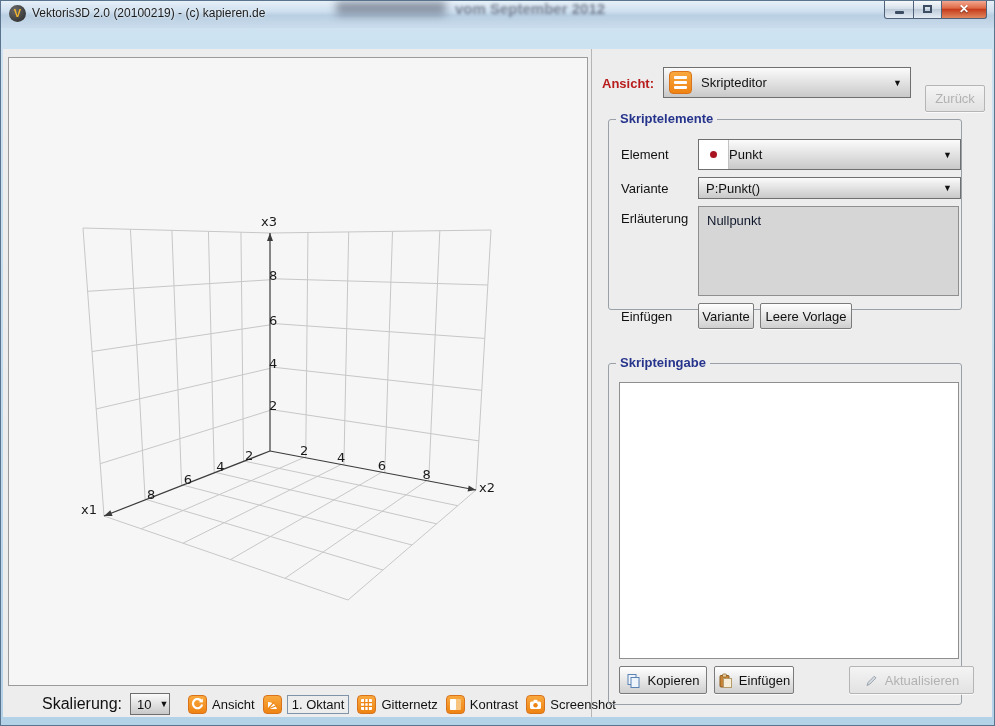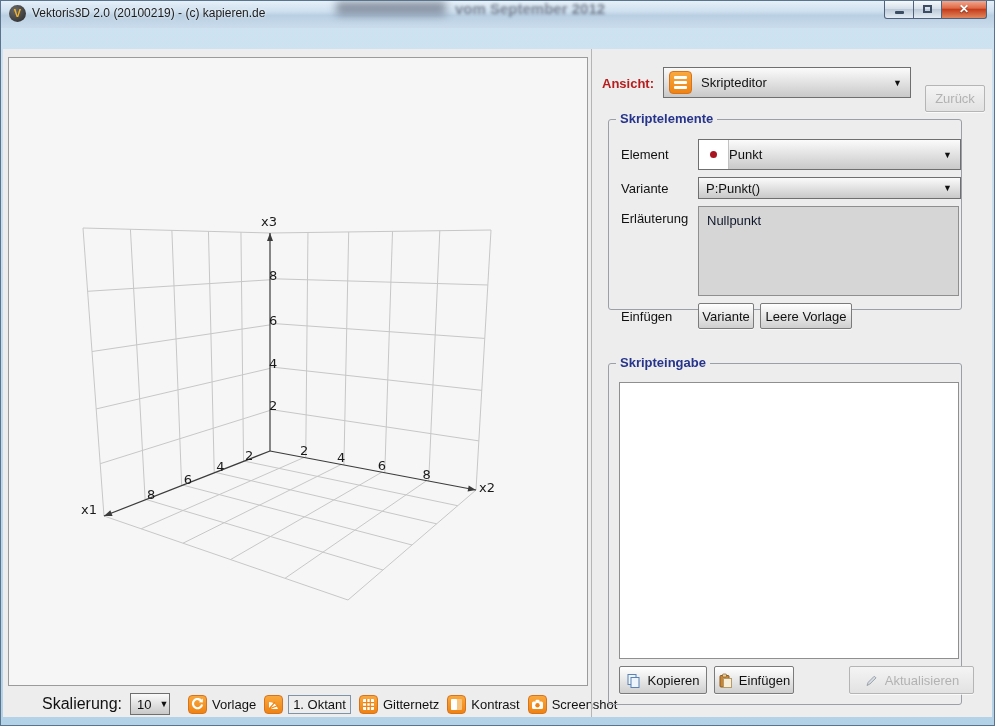--- a/index.html
+++ b/index.html
@@ -194,21 +194,21 @@
         <span>10</span>
         <span class="arrow">▼</span>
       </div>
       <div class="tool" style="margin-left:10px;">
         <span class="ticon">
           <svg width="13" height="13" viewBox="0 0 13 13">
               <path d="M10.5 3.2 A4.6 4.6 0 1 0 11.1 6.5" fill="none" stroke="#fff" stroke-width="2.2"></path>
               <path d="M11.8 0.5 L11.8 4.5 L7.8 4.2 Z" fill="#fff"></path>
             </svg>
         </span>
-        <span class="tool-label">Vorlage</span>
+        <span class="tool-label">Ansicht</span>
       </div>
       <div class="tool">
         <span class="ticon">
           <svg width="13" height="13" viewBox="0 0 13 13">
               <path d="M2 11 L2 4 A9 9 0 0 1 11 11 Z" fill="#fff"></path>
               <path d="M2 11 L8 4.2" stroke="#ee8312" stroke-width="1.2"></path>
               <path d="M2 11 L11 7.5" stroke="#ee8312" stroke-width="1.2"></path>
             </svg>
         </span>
         <span class="tool-label boxed">1. Oktant</span>

